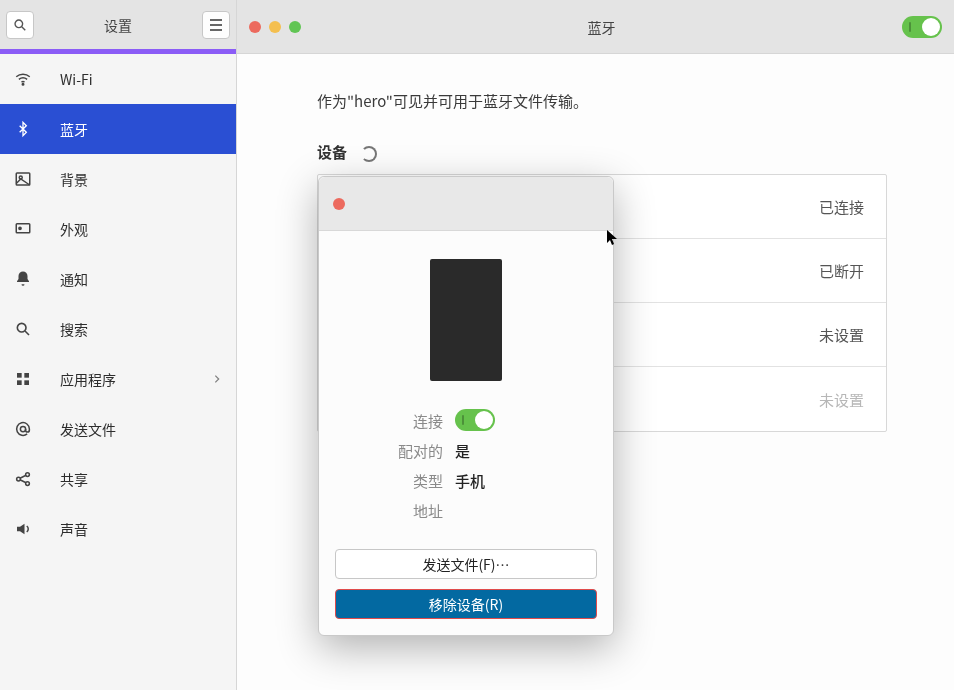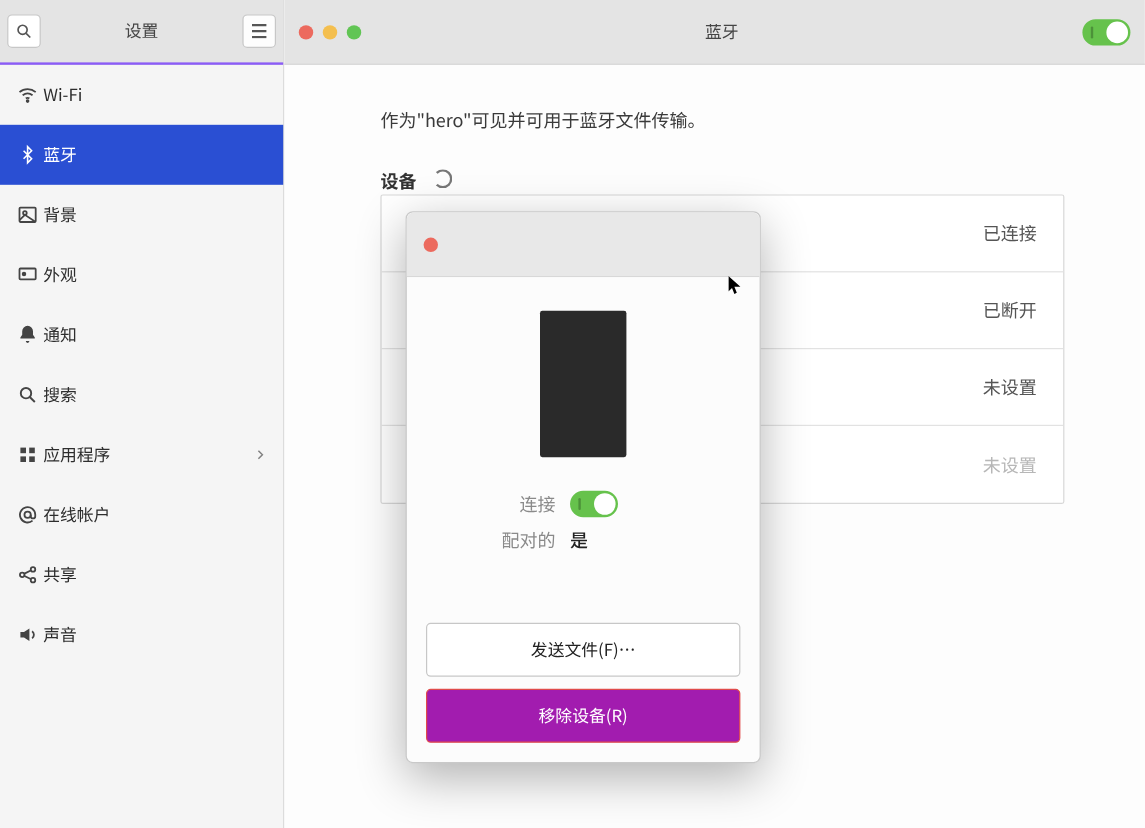--- a/index.html
+++ b/index.html
@@ -5,39 +5,39 @@
   * { box-sizing: border-box; margin: 0; padding: 0; font-family: -apple-system, "Noto Sans CJK SC", "PingFang SC", sans-serif; }
   html, body { width: 954px; height: 690px; overflow: hidden; background: #fff; }
 
   
   .sidebar {
     position: absolute; left: 0; top: 0; width: 237px; height: 690px;
     background: #f5f5f5; border-right: 1px solid #d6d6d6;
   }
   .sidebar-header {
     height: 54px; display: flex; align-items: center; padding: 0 6px;
-    background: #e4e4e4; border-bottom: 2px solid #8b5cf6;
+    background: #e4e4e4; border-bottom: 5px solid #8b5cf6;
   }
   .search-btn {
     width: 28px; height: 28px; border: 1px solid #c7c7c7; border-radius: 4px;
     background: #fff; display: flex; align-items: center; justify-content: center;
     cursor: pointer;
   }
   .sidebar-title { flex: 1; text-align: center; font-size: 14px; color: #454545; }
   .hamburger-btn {
     width: 28px; height: 28px; border: 1px solid #c7c7c7; border-radius: 4px;
     background: #fdfdfd; display: flex; align-items: center; justify-content: center;
     cursor: pointer;
   }
 
   
   .side-list { position: absolute; top: 54px; left: 0; right: 0; bottom: 0; }
   .side-item {
     height: 50px; display: flex; align-items: center; padding: 0 14px;
-    font-size: 14px; color: #2d2d2d; cursor: pointer; gap: 4px;
+    font-size: 14px; color: #2d2d2d; cursor: pointer; gap: 28px;
   }
   .side-item.active { background: #2a4fd3; color: #fff; }
   .side-item .icon { width: 18px; height: 18px; display: flex; align-items: center; justify-content: center; flex-shrink: 0; }
   .side-item .chevron { margin-left: auto; opacity: .65; }
 
   
   .main {
     position: absolute; left: 237px; top: 0; right: 0; height: 690px;
     background: #fdfdfd;
   }
@@ -60,39 +60,39 @@
     border-radius: 50%; background: #fff;
   }
   .big-toggle::before {
     content: ""; position: absolute; left: 7px; top: 6px; width: 2px; height: 10px;
     background: rgba(0,0,0,.25); border-radius: 1px;
   }
 
   
   .body { padding: 36px 80px 0 80px; color: #333; }
   .hint { font-size: 15px; color: #3a3a3a; margin-bottom: 30px; }
-  .devices-hdr { display: flex; align-items: flex-start; gap: 14px; }
+  .devices-hdr { display: flex; align-items: flex-end; gap: 14px; margin-bottom: 12px; }
   .devices-hdr .lbl { font-size: 15px; font-weight: 600; }
   .spinner {
     width: 16px; height: 16px; border: 2px solid #777; border-left-color: transparent;
     border-radius: 50%;
   }
   .device-table {
     border: 1px solid #d8d8d8; border-radius: 2px; background: #fff;
     width: 570px;
   }
   .device-row {
     height: 64px; border-bottom: 1px solid #e2e2e2; display: flex; align-items: center;
     padding: 0 22px; font-size: 15px;
   }
   .device-row:last-child { border-bottom: none; }
   .device-status { margin-left: auto; color: #555; }
   .device-status.muted { color: #b7b7b7; }
   .modal {
-    position: absolute; left: 338px; top: 176px; width: 296px; height: 460px;
+    position: absolute; left: 318px; top: 176px; width: 296px; height: 460px;
     background: #fcfcfc; border: 1px solid #c9c9c9; border-radius: 6px;
     box-shadow: 0 12px 40px rgba(0,0,0,.3);
     display: flex; flex-direction: column;
   }
   .modal-header {
     height: 54px; background: #e8e8e8; border-bottom: 1px solid #d8d8d8;
     border-radius: 6px 6px 0 0; display: flex; align-items: center; padding: 0 14px;
   }
   .modal-body { flex: 1; display: flex; flex-direction: column; align-items: center; padding: 28px 16px 16px; }
   .phone { width: 72px; height: 122px; background: #2a2a2a; border-radius: 2px; }
@@ -107,24 +107,24 @@
   .mini-toggle::after {
     content: ""; position: absolute; right: 2px; top: 2px; width: 18px; height: 18px;
     border-radius: 50%; background: #fff;
   }
   .mini-toggle::before {
     content: ""; position: absolute; left: 7px; top: 6px; width: 2px; height: 10px;
     background: rgba(0,0,0,.25); border-radius: 1px;
   }
   .modal-actions { margin-top: auto; width: 100%; display: flex; flex-direction: column; gap: 10px; }
   .btn {
-    height: 45px; border-radius: 4px; font-size: 14px; cursor: pointer;
+    height: 30px; border-radius: 4px; font-size: 14px; cursor: pointer;
     border: 1px solid #c7c7c7; background: #fff; color: #222;
   }
-  .btn.danger { background: #a21caf; border-color: #e04b4b; color: #fff; }
+  .btn.danger { background: #0369a1; border-color: #e04b4b; color: #fff; }
 
   
   .cursor { position: absolute; left: 607px; top: 230px; font-size: 14px; color: #000; pointer-events: none; }
 
   svg { display: block; }
 </style>
 </head>
 <body>
 
 <div class="sidebar">
@@ -227,21 +227,21 @@
     </div>
 
 
     <div class="side-item">
       <span class="icon">
         <svg width="18" height="18" viewBox="0 0 24 24" fill="none" stroke="#444" stroke-width="2">
             <circle cx="12" cy="12" r="3.5"></circle>
             <path d="M15.5 12v1.5a2.5 2.5 0 0 0 5 0V12a8.5 8.5 0 1 0-3 6.5"></path>
           </svg>
       </span>
-      <span>在线帐户</span>
+      <span>发送文件</span>
     </div>
 
     <div class="side-item">
       <span class="icon">
         <svg width="18" height="18" viewBox="0 0 24 24" fill="none" stroke="#444" stroke-width="2">
             <circle cx="6" cy="12" r="2.5"></circle>
             <circle cx="18" cy="6" r="2.5"></circle>
             <circle cx="18" cy="18" r="2.5"></circle>
             <line x1="8" y1="11" x2="16" y2="7"></line>
             <line x1="8" y1="13" x2="16" y2="17"></line>
@@ -310,20 +310,28 @@
       <div class="kv-row">
         <div class="k">连接</div>
         <div class="v">
             <div class="mini-toggle"></div>
           </div>
       </div>
       <div class="kv-row">
         <div class="k">配对的</div>
         <div class="v">是</div>
       </div>
+      <div class="kv-row">
+        <div class="k">类型</div>
+        <div class="v">手机</div>
+      </div>
+      <div class="kv-row">
+        <div class="k">地址</div>
+        <div class="v"></div>
+      </div>
     </div>
 
     <div class="modal-actions">
       <button class="btn">发送文件(F)…</button>
       <button class="btn danger">移除设备(R)</button>
     </div>
   </div>
 </div>
 
 <div class="cursor">

